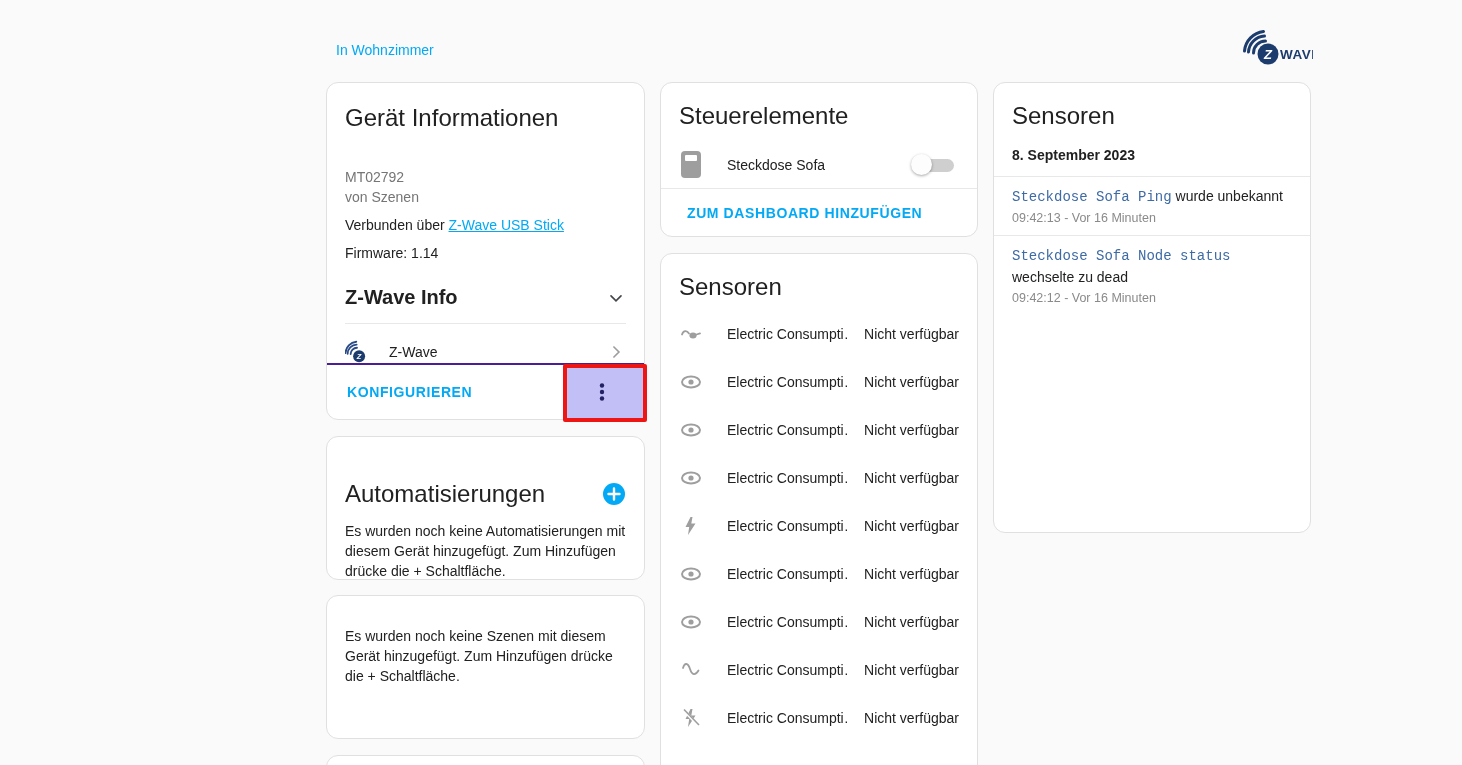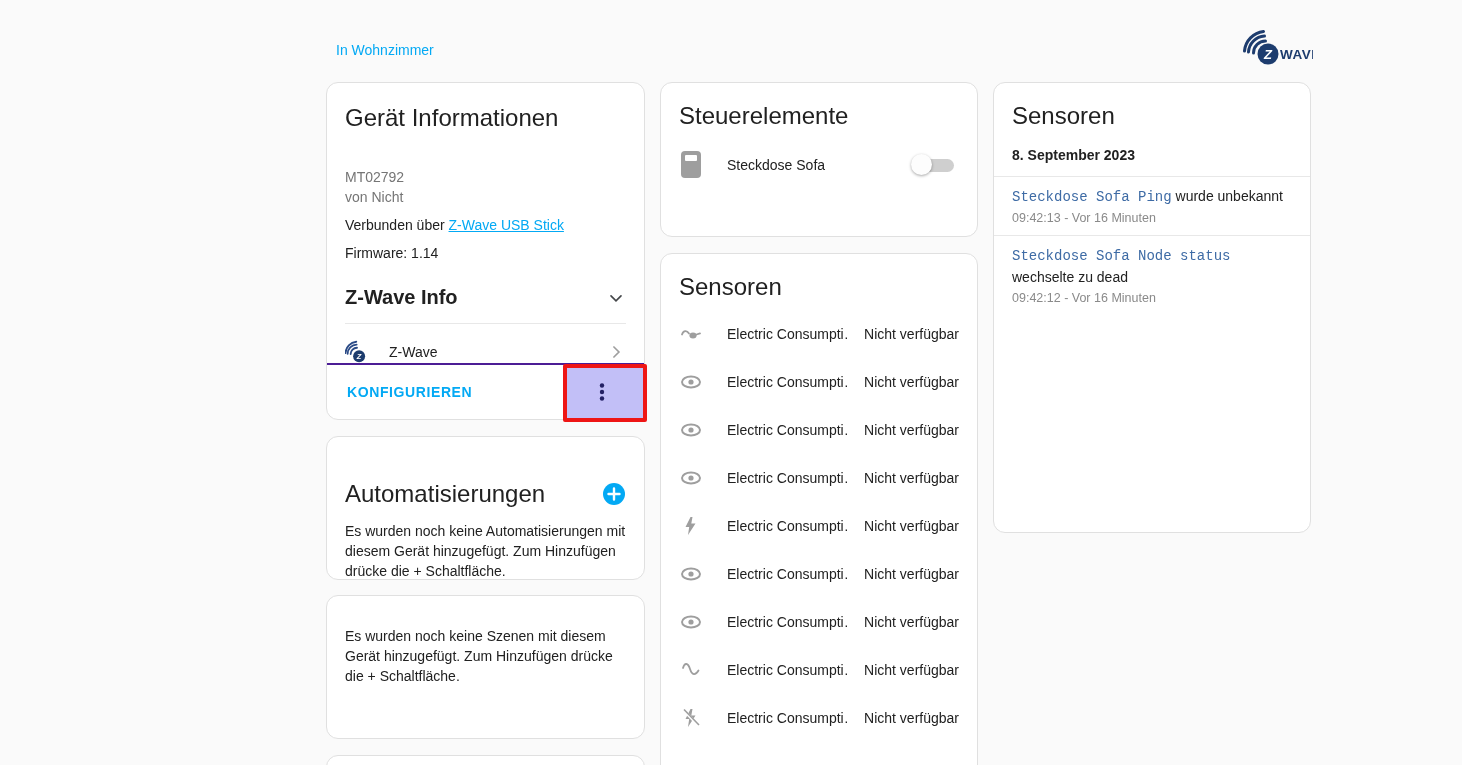--- a/index.html
+++ b/index.html
@@ -124,21 +124,21 @@
     <circle cx="25" cy="24" r="10.5" fill="#1d3c6e"></circle>
     <text x="25" y="29" text-anchor="middle" font-size="13" font-weight="800" font-style="italic" fill="#ffffff" font-family="Liberation Sans, sans-serif">Z</text>
     <text x="37" y="29" font-size="13.5" font-weight="800" fill="#1d3c6e" letter-spacing="0.5" font-family="Liberation Sans, sans-serif">WAVE</text>
   </svg>
 </div>
 
 <div id="card-device" class="card">
   <div class="inner">
     <div class="card-title">Gerät Informationen</div>
     <div class="dev-model muted">MT02792</div>
-    <div class="muted" style="line-height:20px;">von Nicht</div>
+    <div class="muted" style="line-height:20px;">von Szenen</div>
     <div class="dev-connection">
       <span>Verbunden über</span>
       <a class="accent-link underline">Z-Wave USB Stick</a>
     </div>
     <div class="dev-firmware">Firmware: 1.14</div>
     <div class="expander-row">
       <span>Z-Wave Info</span>
       <span>
         <svg width="20" height="20" viewBox="0 0 24 24">
             <path d="M6 9.5 L12 15.5 L18 9.5" fill="none" stroke="#44474a" stroke-width="2" stroke-linecap="round"></path>
@@ -212,20 +212,23 @@
           <rect x="5" y="5" width="12" height="6" rx="1" fill="#ffffff"></rect>
         </svg>
       </span>
       <span class="label">Steckdose Sofa</span>
       <span class="switch">
         <span class="track"></span>
         <span class="knob"></span>
       </span>
     </div>
   </div>
+  <div class="controls-footer">
+    <button class="text-button">ZUM DASHBOARD HINZUFÜGEN</button>
+  </div>
 </div>
 
 <div id="card-sensors" class="card">
   <div class="inner">
     <div class="card-title">Sensoren</div>
     <div class="sensor-rows">
 
       <div class="sensor-row">
         <span class="row-icon">
           <svg width="24" height="24" viewBox="0 0 24 24">

